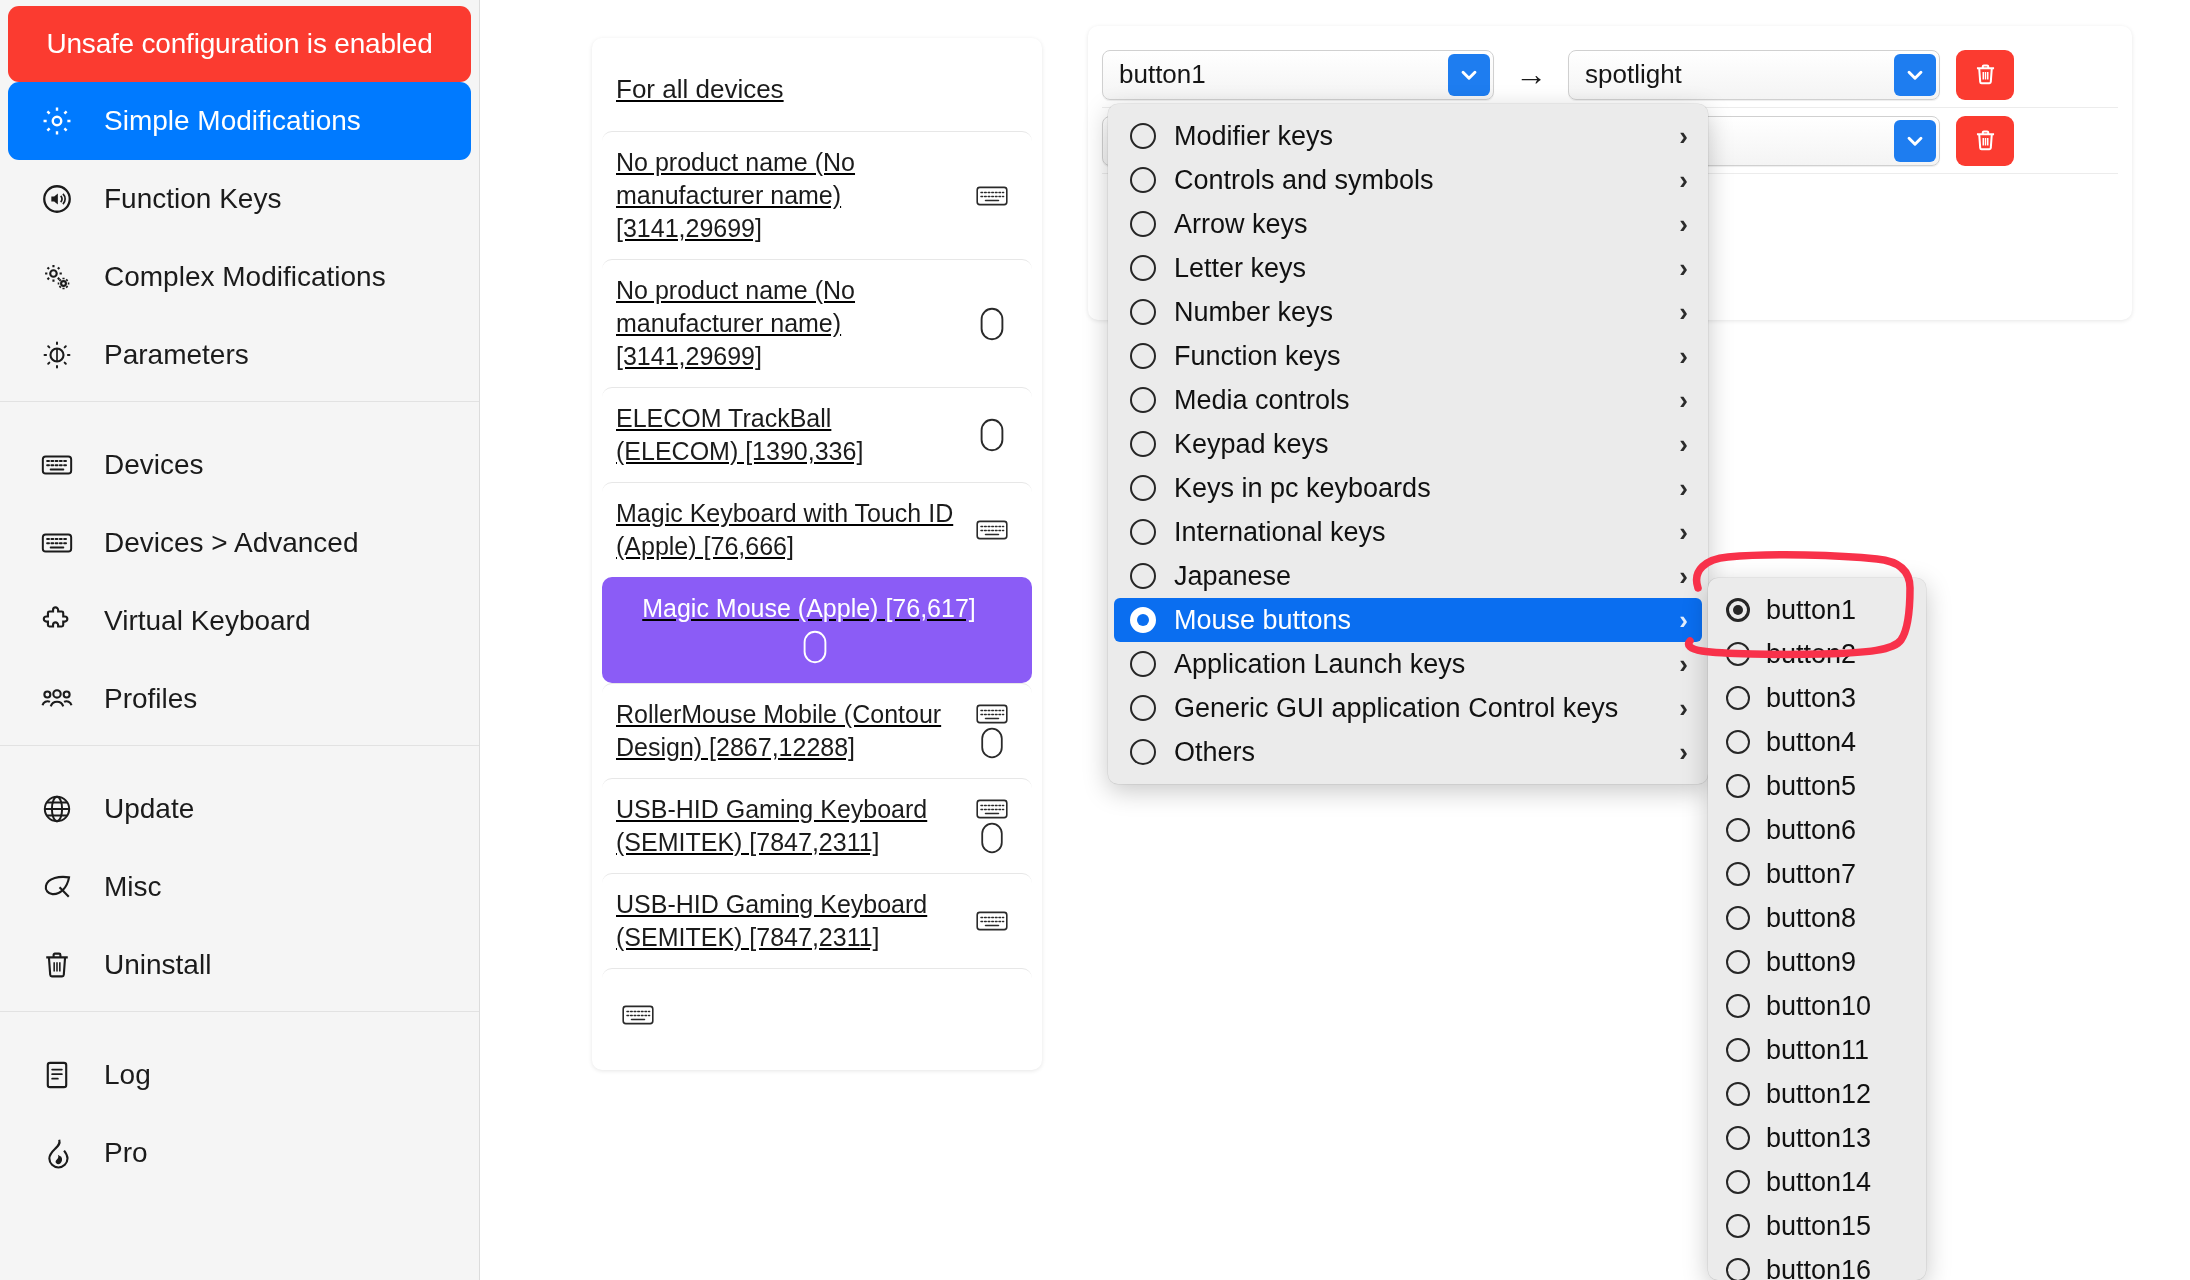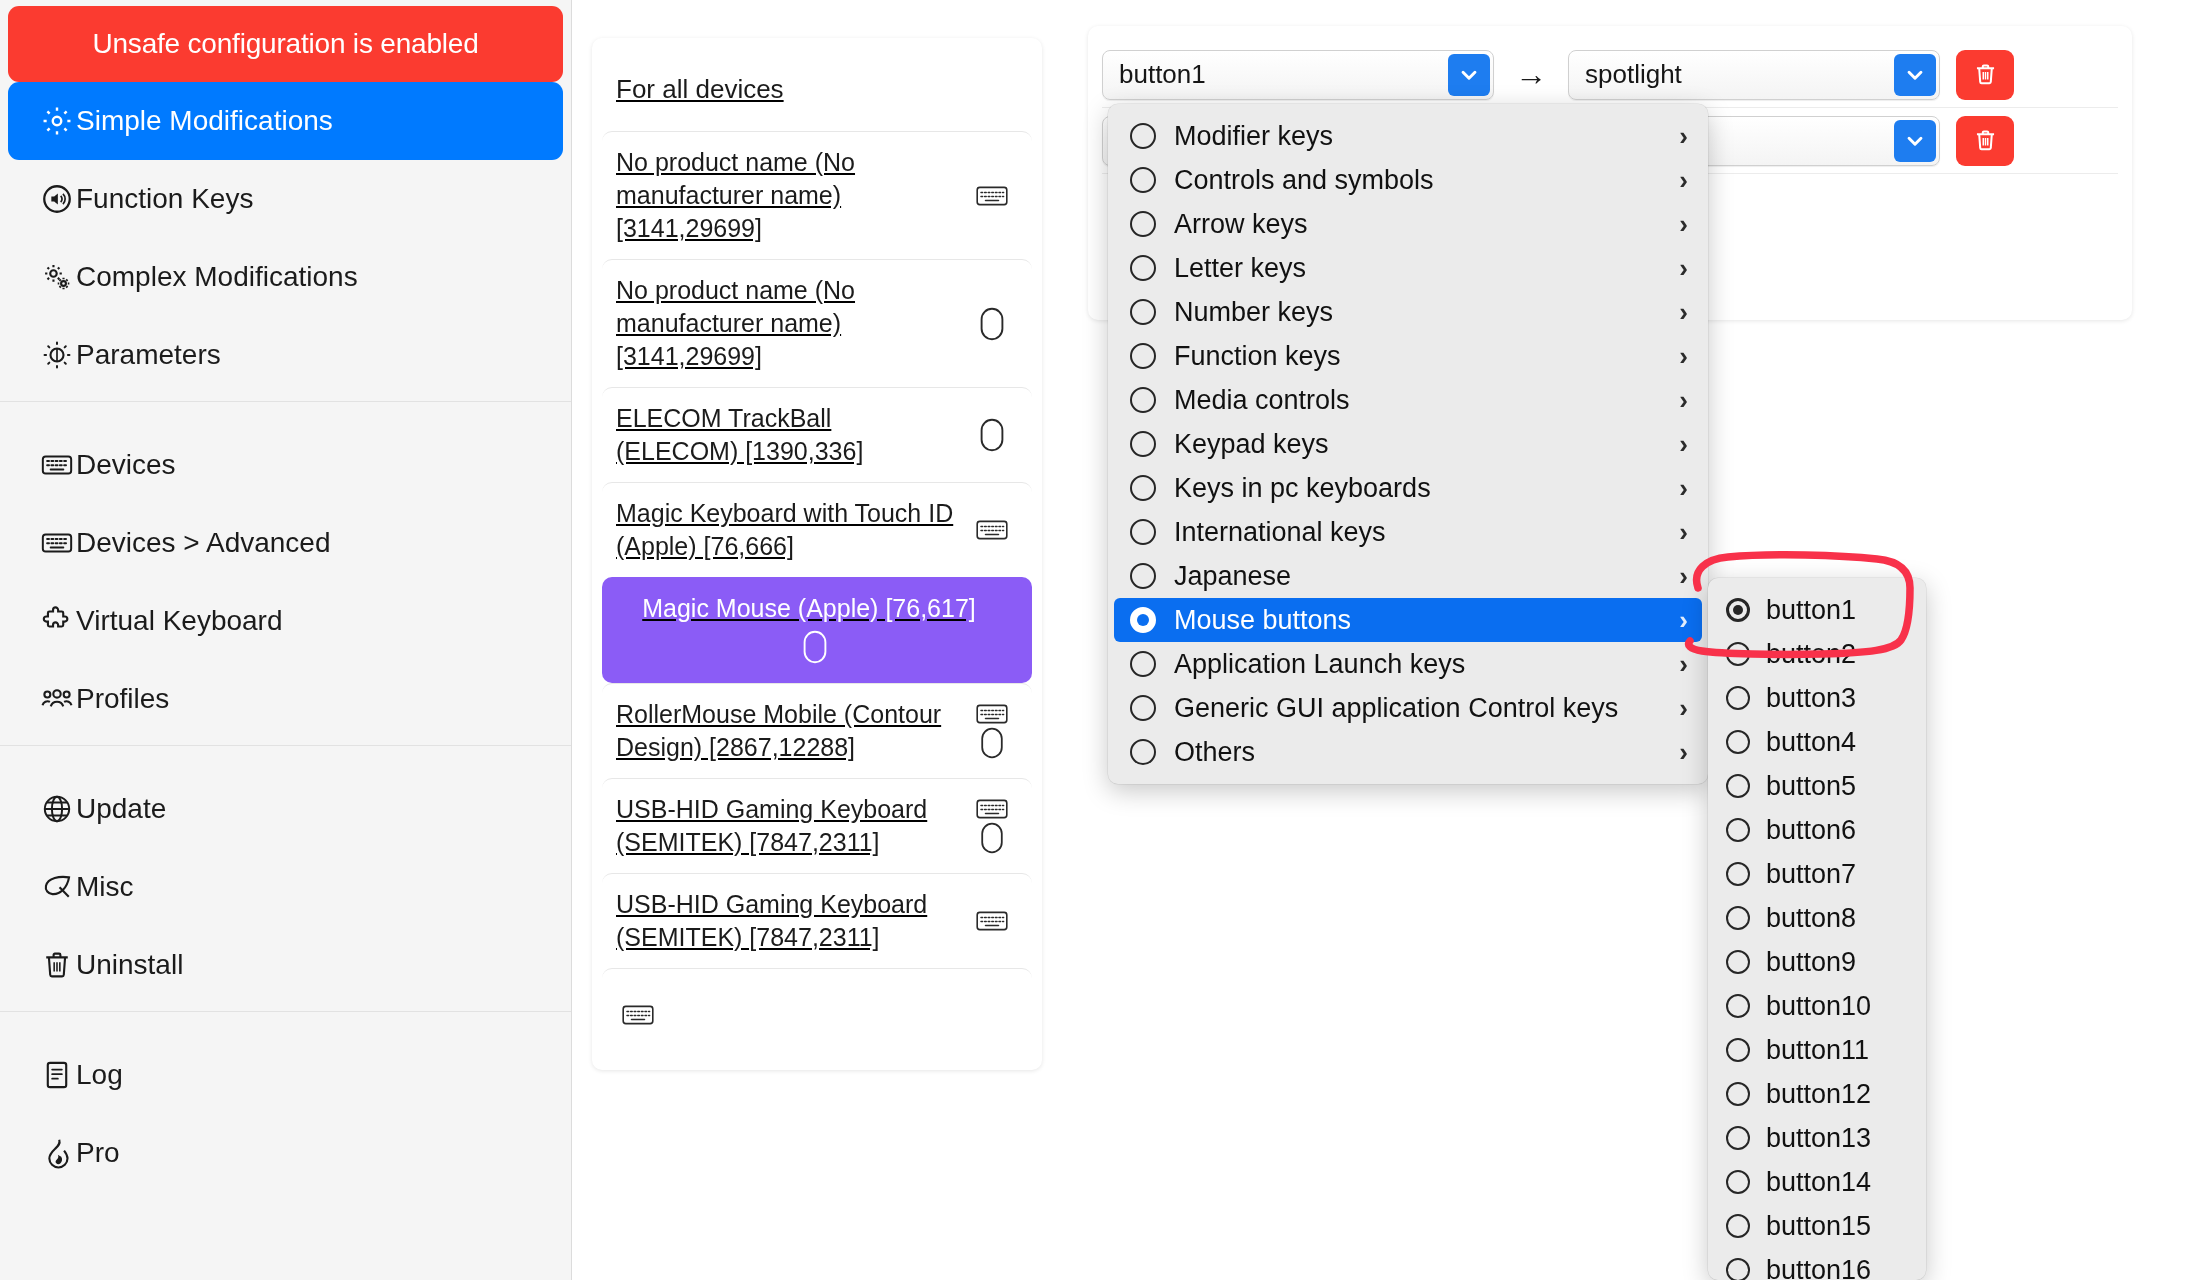--- a/index.html
+++ b/index.html
@@ -7,21 +7,21 @@
     width: 2190px; height: 1280px;
     font-family: "Liberation Sans", sans-serif;
     background: #ffffff;
     overflow: hidden;
   }
   #app { position: relative; width: 2190px; height: 1280px; }
 
   
   .sidebar {
     position: absolute; left: 0; top: 0;
-    width: 572px; height: 1280px;
+    width: 480px; height: 1280px;
     background: #f5f5f5;
     border-right: 1px solid #dcdcdc;
     overflow: hidden;
   }
   .banner {
     margin: 6px 8px 0 8px;
     height: 76px;
     background: #fb3b30;
     border-radius: 11px;
     display: flex; align-items: center; justify-content: center;
@@ -33,20 +33,21 @@
     height: 1px; background: #e2e2e2; margin: 7px 0 6px 0;
   }
   .nav-group { padding: 0 8px; }
   .nav-item {
     display: flex; align-items: center;
     height: 78px;
     padding-left: 30px;
     border-radius: 11px;
     color: #1b1b1b;
     font-size: 28px;
+    gap: 28px;
   }
   .nav-item.active { background: #007aff; color: #ffffff; }
   .nav-ico {
     width: 38px; height: 38px;
     display: flex; align-items: center; justify-content: center;
     flex: 0 0 38px;
   }
   .nav-ico svg { width: 34px; height: 34px; display: block; }
   .nav-item.active .nav-ico svg { stroke: #fff; fill: none; }
   .nav-lbl { white-space: nowrap; }

